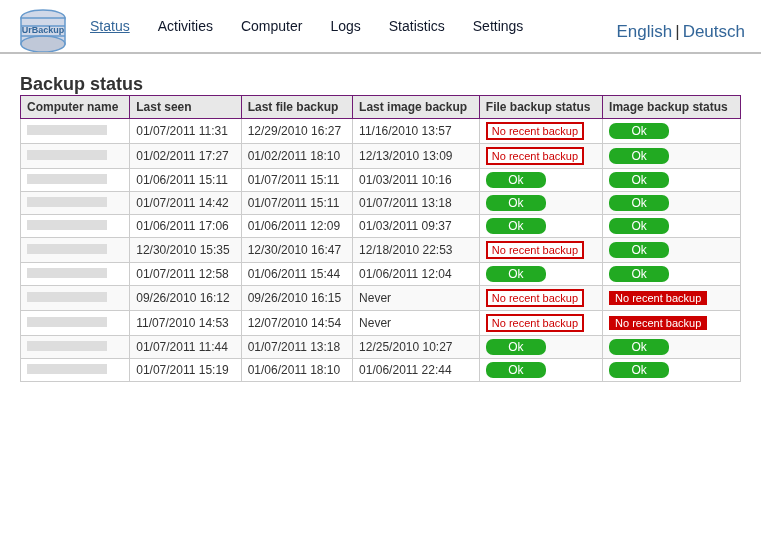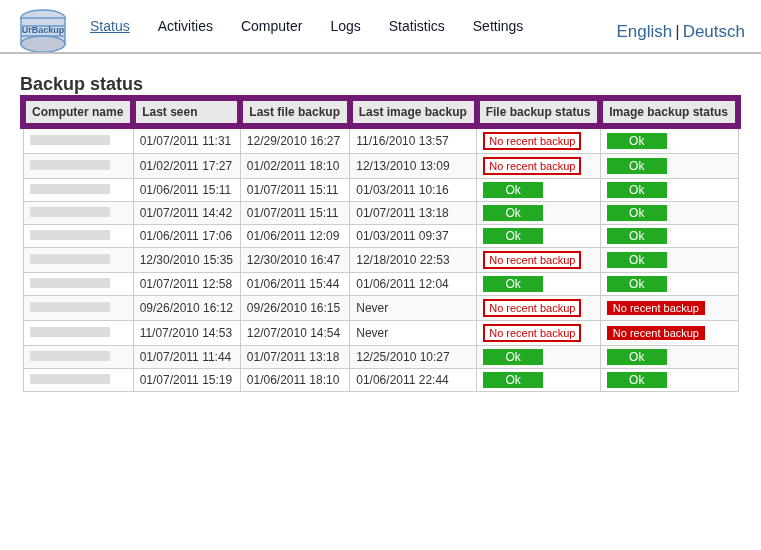--- a/index.html
+++ b/index.html
@@ -15,26 +15,26 @@
     .lang { font-size: 17px; color: #336699; display: flex; align-items: flex-start; padding-top: 4px; }
     .lang a { color: #336699; text-decoration: none; }
     .lang span { margin: 0 3px; color: #333; }
 
     
     .content { padding: 20px 20px; }
     .page-title { font-size: 18px; font-weight: bold; }
 
     
     table { border-collapse: collapse; width: 100%; font-size: 12px; }
-    th { background: #e8e8e8; border: 6px solid #701a75; padding: 4px 6px; text-align: left; font-weight: bold; vertical-align: top; }
+    th { background: #e8e8e8; border: 1px solid #701a75; padding: 4px 6px; text-align: left; font-weight: bold; vertical-align: top; }
     td { border: 1px solid #ccc; padding: 3px 6px; vertical-align: middle; }
     tr:nth-child(even) td { background: #f9f9f9; }
     tr:nth-child(odd) td { background: #fff; }
 
-    .status-ok { background-color: #22aa22; color: #fff; padding: 1px 6px; display: inline-block; min-width: 60px; text-align: center; }
+    .status-ok { background-color: #22aa22; color: #fff; padding: 1px 6px; display: inline-block; min-width: 60px; text-align: center; border-radius: 7px; }
     .status-warn { background-color: #fff; color: #cc0000; border: 2px solid #cc0000; padding: 1px 4px; display: inline-block; min-width: 60px; font-size: 11px; }
     .status-warn-red-bg { background-color: #cc0000; color: #fff; padding: 1px 6px; display: inline-block; min-width: 90px; text-align: center; font-size: 11px; }
 
     .computer-name { background: #ddd; display: inline-block; width: 80px; height: 10px; }
   </style>
 </head>
 <body>
 
 <div>
   <div class="header">

